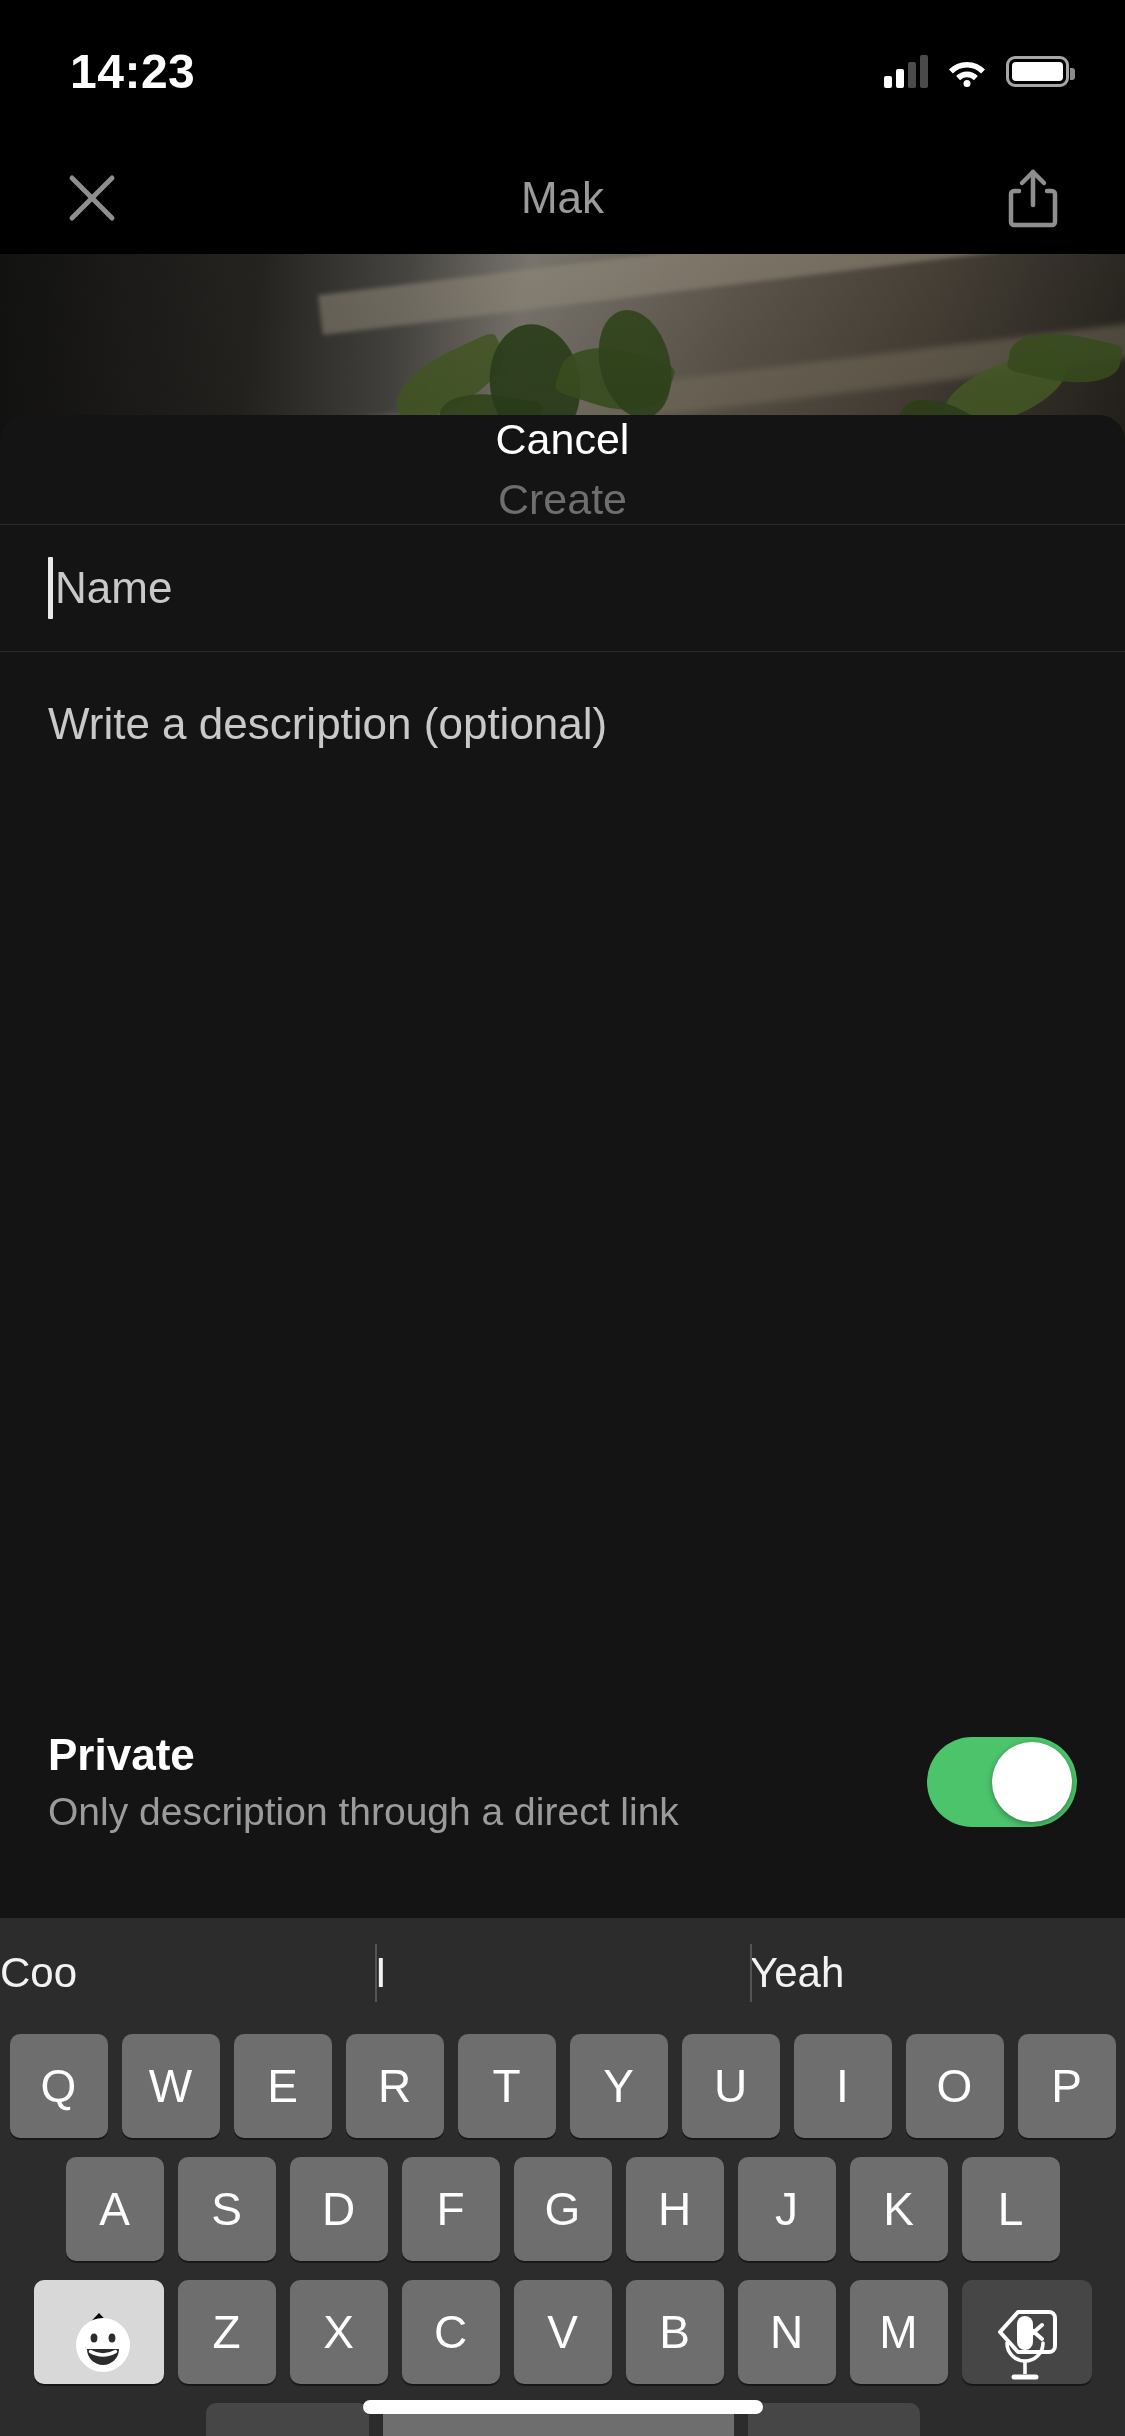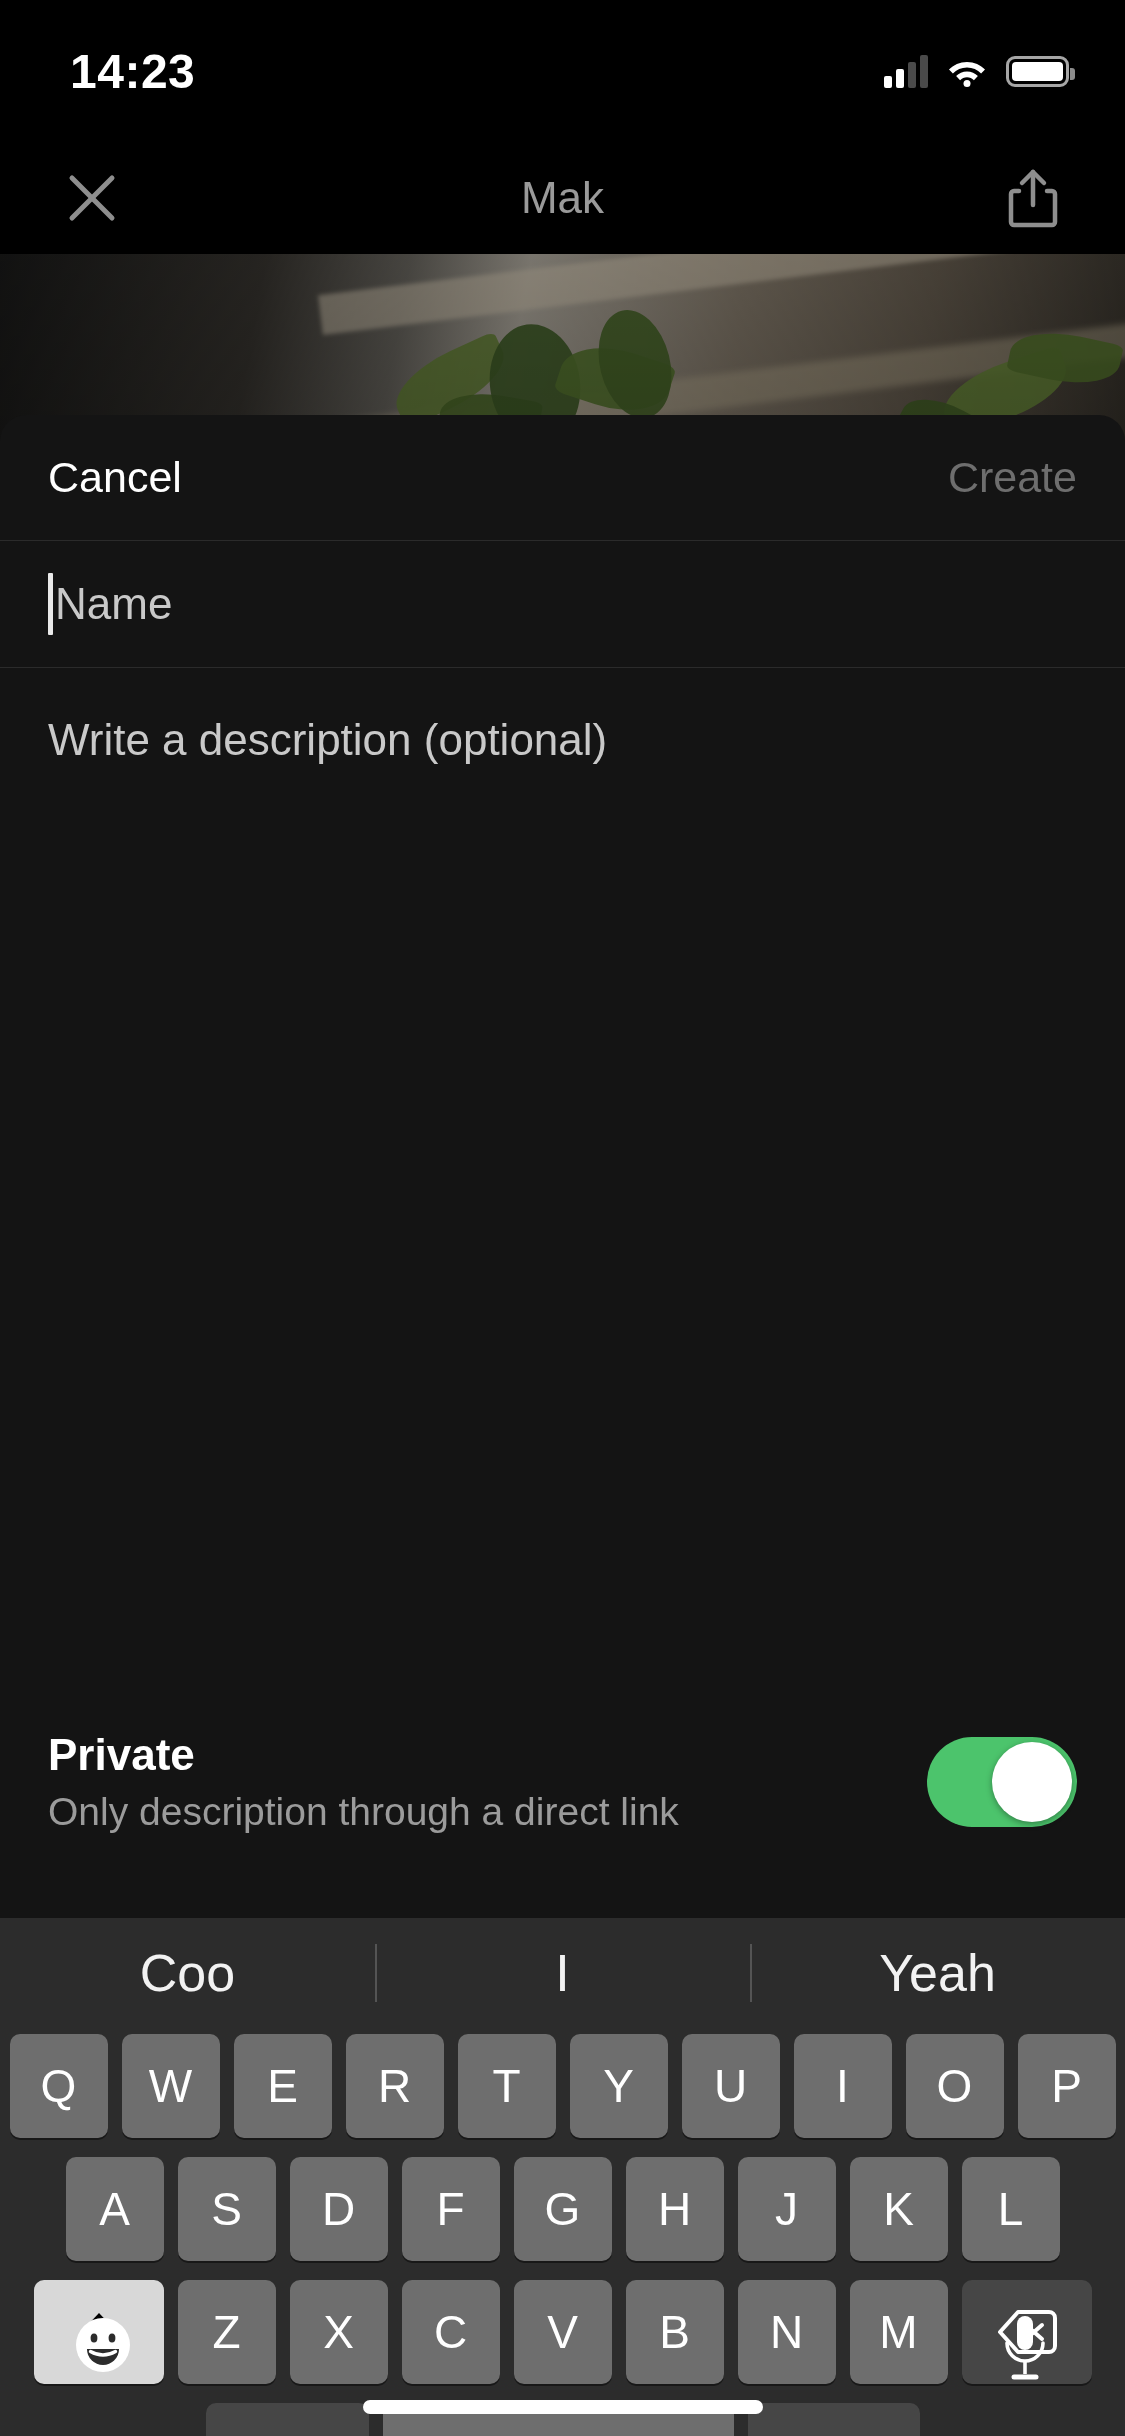--- a/index.html
+++ b/index.html
@@ -53,22 +53,22 @@
     background:rgba(205,190,160,.45); transform:rotate(-7deg); filter:blur(3px); }
   .photo .dark { position:absolute; inset:0; background:linear-gradient(180deg,rgba(0,0,0,.35),rgba(0,0,0,.55)); }
   .leaf { position:absolute; background:#4b6b2e; border-radius:60% 10% 60% 10%; opacity:.92; }
 
   
   .sheet {
     position:absolute; left:0; top:415px; width:1125px; height:1503px;
     background:#141414; border-radius:26px 26px 0 0; z-index:20; overflow:hidden;
   }
   .sheet-head {
-    height:126px; display:flex; align-items:center; justify-content:space-between;
-    padding:0 48px; border-bottom:1px solid #2b2b2b;
+    height:110px; display:flex; align-items:center; justify-content:space-between;
+    padding:0 48px; border-bottom:1px solid #2b2b2b;flex-direction:column;
   }
   .sh-cancel { color:#fff; font-size:43px; font-weight:400; }
   .sh-title { color:#fff; font-size:45px; font-weight:700; letter-spacing:-.3px; }
   .sh-create { color:#6e6e6e; font-size:43px; font-weight:400; }
 
   .name-row {
     height:127px; display:flex; align-items:center; padding:0 48px;
     border-bottom:1px solid #2b2b2b; position:relative;
   }
   .caret { width:5px; height:62px; background:#e9e9e9; margin-right:2px; border-radius:1px; }
@@ -92,21 +92,21 @@
     border-radius:50%; background:#fff; box-shadow:0 2px 6px rgba(0,0,0,.35); }
 
   
   .keyboard {
     position:absolute; left:0; top:1918px; width:1125px; height:518px;
     background:#2c2c2c; z-index:30;
   }
   .suggest {
     height:110px; display:flex; align-items:center; position:relative;
   }
-  .sg { flex:1; text-align:center; color:#f2f2f2; font-size:52px; }
+  .sg { flex:1; color:#f2f2f2; font-size:42px; }
   .sg-div { position:absolute; top:26px; width:2px; height:58px; background:#545454; }
   .sg-div.d1 { left:375px; } .sg-div.d2 { left:750px; }
 
   .krow { display:flex; justify-content:center; align-items:center; }
   .krow.r1 { gap:14px; padding:0 8px; margin-top:6px; }
   .krow.r2 { gap:14px; padding:0 60px; margin-top:19px; }
   .krow.r3 { gap:14px; padding:0 8px; margin-top:19px; }
   .krow.r4 { gap:14px; padding:0 8px; margin-top:19px; }
 
   .key {

